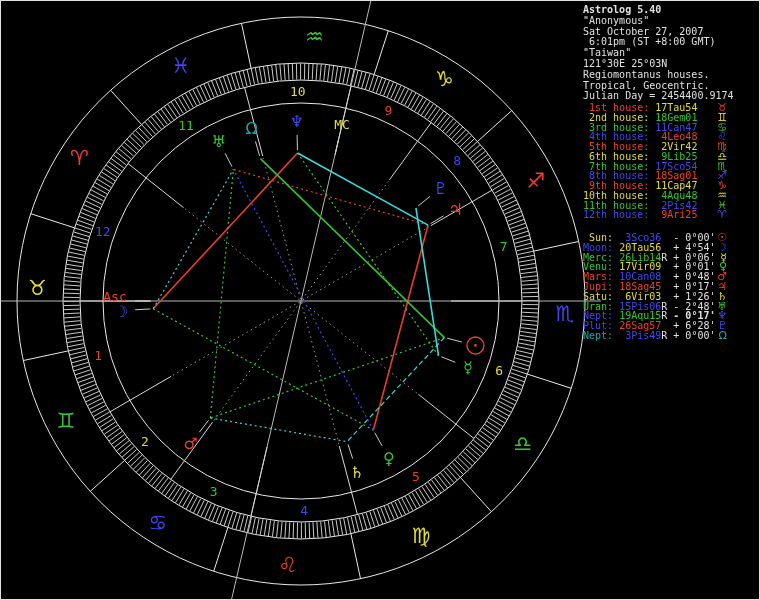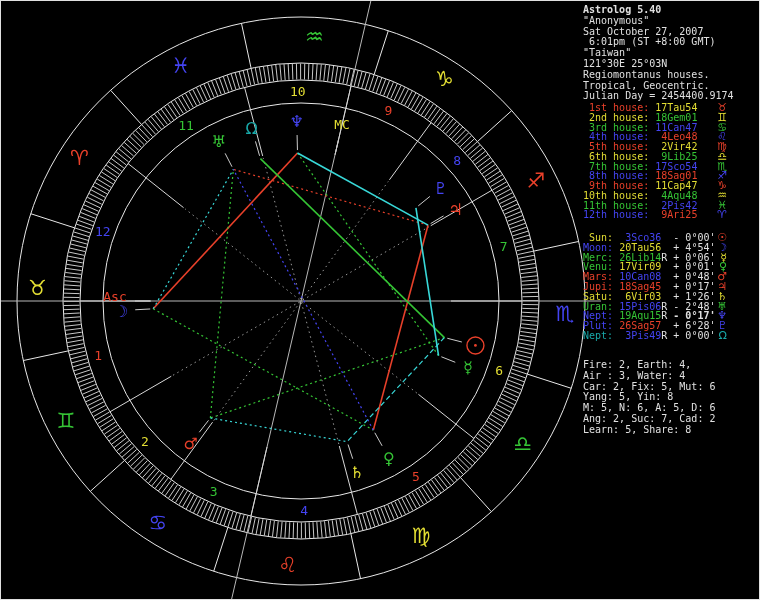--- a/index.html
+++ b/index.html
@@ -538,23 +538,14 @@
         <div class="trow prow"><span style="color: rgb(53, 196, 53);">Merc:</span><span style="color: rgb(53, 196, 53);"> 26Lib14</span><span style="color: rgb(224, 224, 224);">R</span><span style="color: rgb(224, 224, 224);"> + 0°06'</span><span class="gly" style="color: rgb(227, 222, 51);">☿</span></div>
         <div class="trow prow"><span style="color: rgb(53, 196, 53);">Venu:</span><span style="color: rgb(227, 222, 51);"> 17Vir09</span><span style="color: rgb(224, 224, 224);"> </span><span style="color: rgb(224, 224, 224);"> + 0°01'</span><span class="gly" style="color: rgb(53, 196, 53);">♀</span></div>
         <div class="trow prow"><span style="color: rgb(232, 64, 42);">Mars:</span><span style="color: rgb(68, 68, 242);"> 10Can08</span><span style="color: rgb(224, 224, 224);"> </span><span style="color: rgb(224, 224, 224);"> + 0°48'</span><span class="gly" style="color: rgb(232, 64, 42);">♂</span></div>
         <div class="trow prow"><span style="color: rgb(232, 64, 42);">Jupi:</span><span style="color: rgb(232, 64, 42);"> 18Sag45</span><span style="color: rgb(224, 224, 224);"> </span><span style="color: rgb(224, 224, 224);"> + 0°17'</span><span class="gly" style="color: rgb(232, 64, 42);">♃</span></div>
         <div class="trow prow"><span style="color: rgb(227, 222, 51);">Satu:</span><span style="color: rgb(227, 222, 51); text-align: right;">  6Vir03</span><span style="color: rgb(224, 224, 224);"> </span><span style="color: rgb(224, 224, 224);"> + 1°26'</span><span class="gly" style="color: rgb(227, 222, 51);">♄</span></div>
         <div class="trow prow"><span style="color: rgb(53, 196, 53);">Uran:</span><span style="color: rgb(68, 68, 242);"> 15Pis06</span><span style="color: rgb(224, 224, 224);">R</span><span style="color: rgb(224, 224, 224);"> - 2°48'</span><span class="gly" style="color: rgb(53, 196, 53);">♅</span></div>
         <div class="trow prow"><span style="color: rgb(68, 68, 242);">Nept:</span><span style="color: rgb(53, 196, 53);"> 19Aqu15</span><span style="color: rgb(224, 224, 224);">R</span><span style="color: rgb(224, 224, 224); font-weight: bold;"> - 0°17'</span><span class="gly" style="color: rgb(68, 68, 242);">♆</span></div>
         <div class="trow prow"><span style="color: rgb(68, 68, 242);">Plut:</span><span style="color: rgb(232, 64, 42);"> 26Sag57</span><span style="color: rgb(224, 224, 224);"> </span><span style="color: rgb(224, 224, 224);"> + 6°28'</span><span class="gly" style="color: rgb(68, 68, 242);">♇</span></div>
         <div class="trow prow"><span style="color: rgb(24, 168, 168);">Nept:</span><span style="color: rgb(68, 68, 242);">  3Pis49</span><span style="color: rgb(224, 224, 224);">R</span><span style="color: rgb(224, 224, 224); margin-top: 40px;"> + 0°00'</span><span class="gly" style="color: rgb(24, 168, 168);">Ω</span></div>
       </div>
-    <div id="summary">
-        <div class="pline">Fire: 2, Earth: 4,</div>
-        <div class="pline">Air : 3, Water: 4</div>
-        <div class="pline">Car: 2, Fix: 5, Mut: 6</div>
-        <div class="pline">Yang: 5, Yin: 8</div>
-        <div class="pline">M: 5, N: 6, A: 5, D: 6</div>
-        <div class="pline">Ang: 2, Suc: 7, Cad: 2</div>
-        <div class="pline">Learn: 5, Share: 8</div>
-      </div>
   </div>
 </div>
 
 </body></html>

